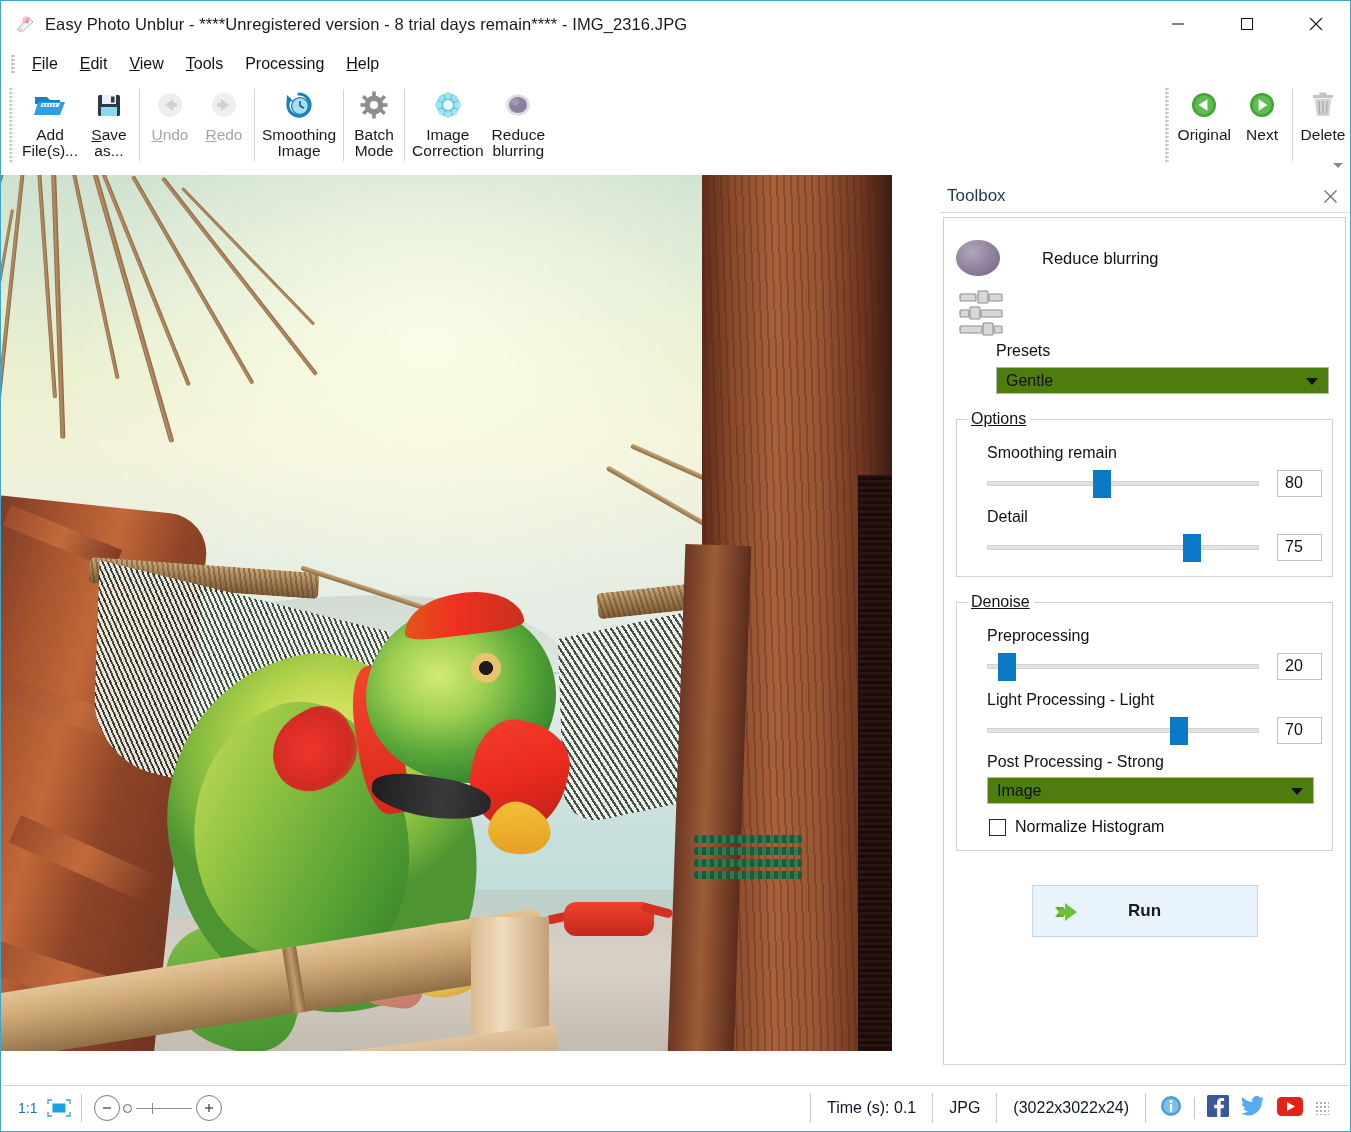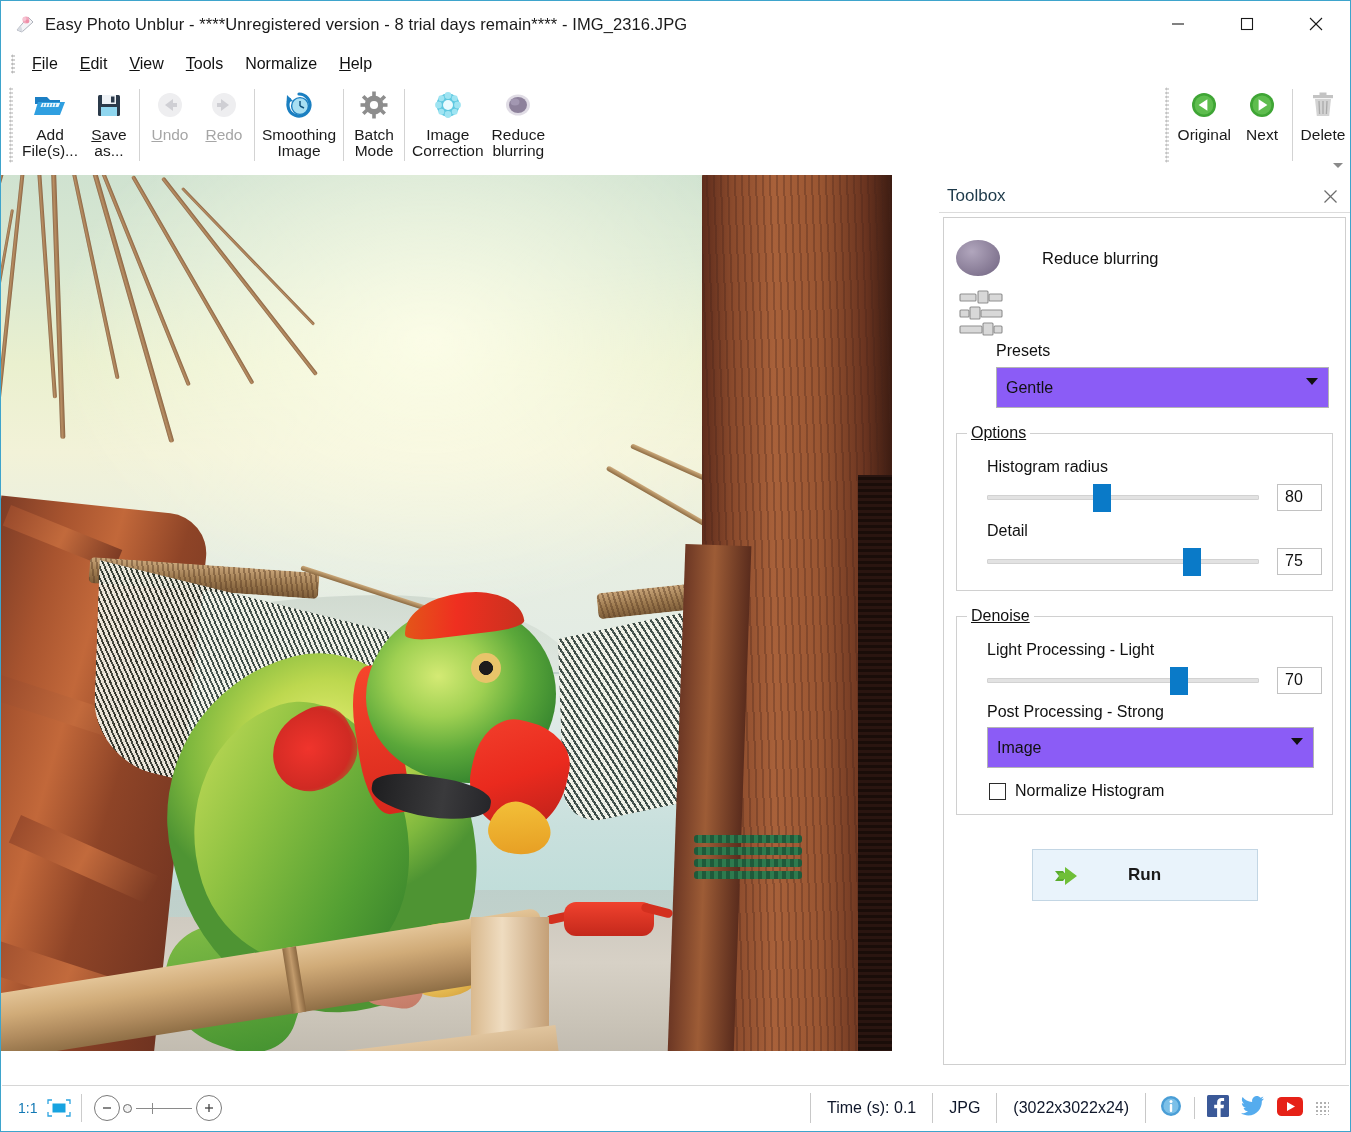--- a/index.html
+++ b/index.html
@@ -338,21 +338,21 @@
     background: radial-gradient(ellipse at 36% 32%, #b1a6bd 0%, #8d819b 55%, #6f6380 100%);
     flex: none;
   }
   .tool-head-label { font-size: 16.5px; color: #111; margin-left: 42px; }
   .presets-row { display: flex; padding: 6px 0 0 14px; flex-direction: column; }
   .sliders-icon { width: 46px; height: 54px; flex: none; margin-top: 6px; }
   .presets-col { margin-left: 38px; flex: 1 1 auto; padding-right: 16px; }
   .presets-label { font-size: 16px; color: #111; margin-bottom: 7px; }
 
   .combo {
-    position: relative; height: 41px; border: 1px solid #b4b4b4; background: #8b5cf6;
+    position: relative; height: 27px; border: 1px solid #b4b4b4; background: #4d7c0f;
     display: flex; align-items: center; padding-left: 9px;
   }
   .combo .val { font-size: 16px; color: #111; }
   .combo .arrow {
     position: absolute; right: 10px; top: 10px;
     width: 0; height: 0; border-left: 6px solid transparent;
     border-right: 6px solid transparent; border-top: 7px solid #111;
   }
 
   fieldset.group {
@@ -467,21 +467,21 @@
       </div>
     </div>
   </div>
 
   <div class="menubar">
     <div class="menu-grip"></div>
     <div class="menu-item"><u>F</u><span>ile</span></div>
     <div class="menu-item"><u>E</u><span>dit</span></div>
     <div class="menu-item"><u>V</u><span>iew</span></div>
     <div class="menu-item"><u>T</u><span>ools</span></div>
-    <div class="menu-item">Normalize</div>
+    <div class="menu-item">Processing</div>
     <div class="menu-item"><u>H</u><span>elp</span></div>
   </div>
 
   <div class="toolbar">
     <div class="tb-grip"></div>
 
     <div class="tb-btn">
       <div class="ico">
         <svg width="34" height="30" viewBox="0 0 34 30">
           <path d="M2 7 h12 l3 3 h10 v4 H2 Z" fill="#1c7fc4"></path>
@@ -791,21 +791,21 @@
             <div class="val">Gentle</div>
             <div class="arrow"></div>
           </div>
         </div>
       </div>
 
       <fieldset class="group">
         <legend>Options</legend>
 
         <div class="slider-row">
-          <div class="slider-label">Histogram radius</div>
+          <div class="slider-label">Smoothing remain</div>
           <div class="slider-line">
             <div class="track-wrap">
               <div class="track"></div>
               <div class="thumb" style="left:38%;"></div>
             </div>
             <div class="numbox">80</div>
           </div>
         </div>
 
         <div class="slider-row">
@@ -816,20 +816,30 @@
               <div class="thumb" style="left:70%;"></div>
             </div>
             <div class="numbox">75</div>
           </div>
         </div>
       </fieldset>
 
       <fieldset class="group">
         <legend>Denoise</legend>
 
+        <div class="slider-row">
+          <div class="slider-label">Preprocessing</div>
+          <div class="slider-line">
+            <div class="track-wrap">
+              <div class="track"></div>
+              <div class="thumb" style="left:4%;"></div>
+            </div>
+            <div class="numbox">20</div>
+          </div>
+        </div>
 
         <div class="slider-row">
           <div class="slider-label">Light Processing - Light</div>
           <div class="slider-line">
             <div class="track-wrap">
               <div class="track"></div>
               <div class="thumb" style="left:65.5%;"></div>
             </div>
             <div class="numbox">70</div>
           </div>

